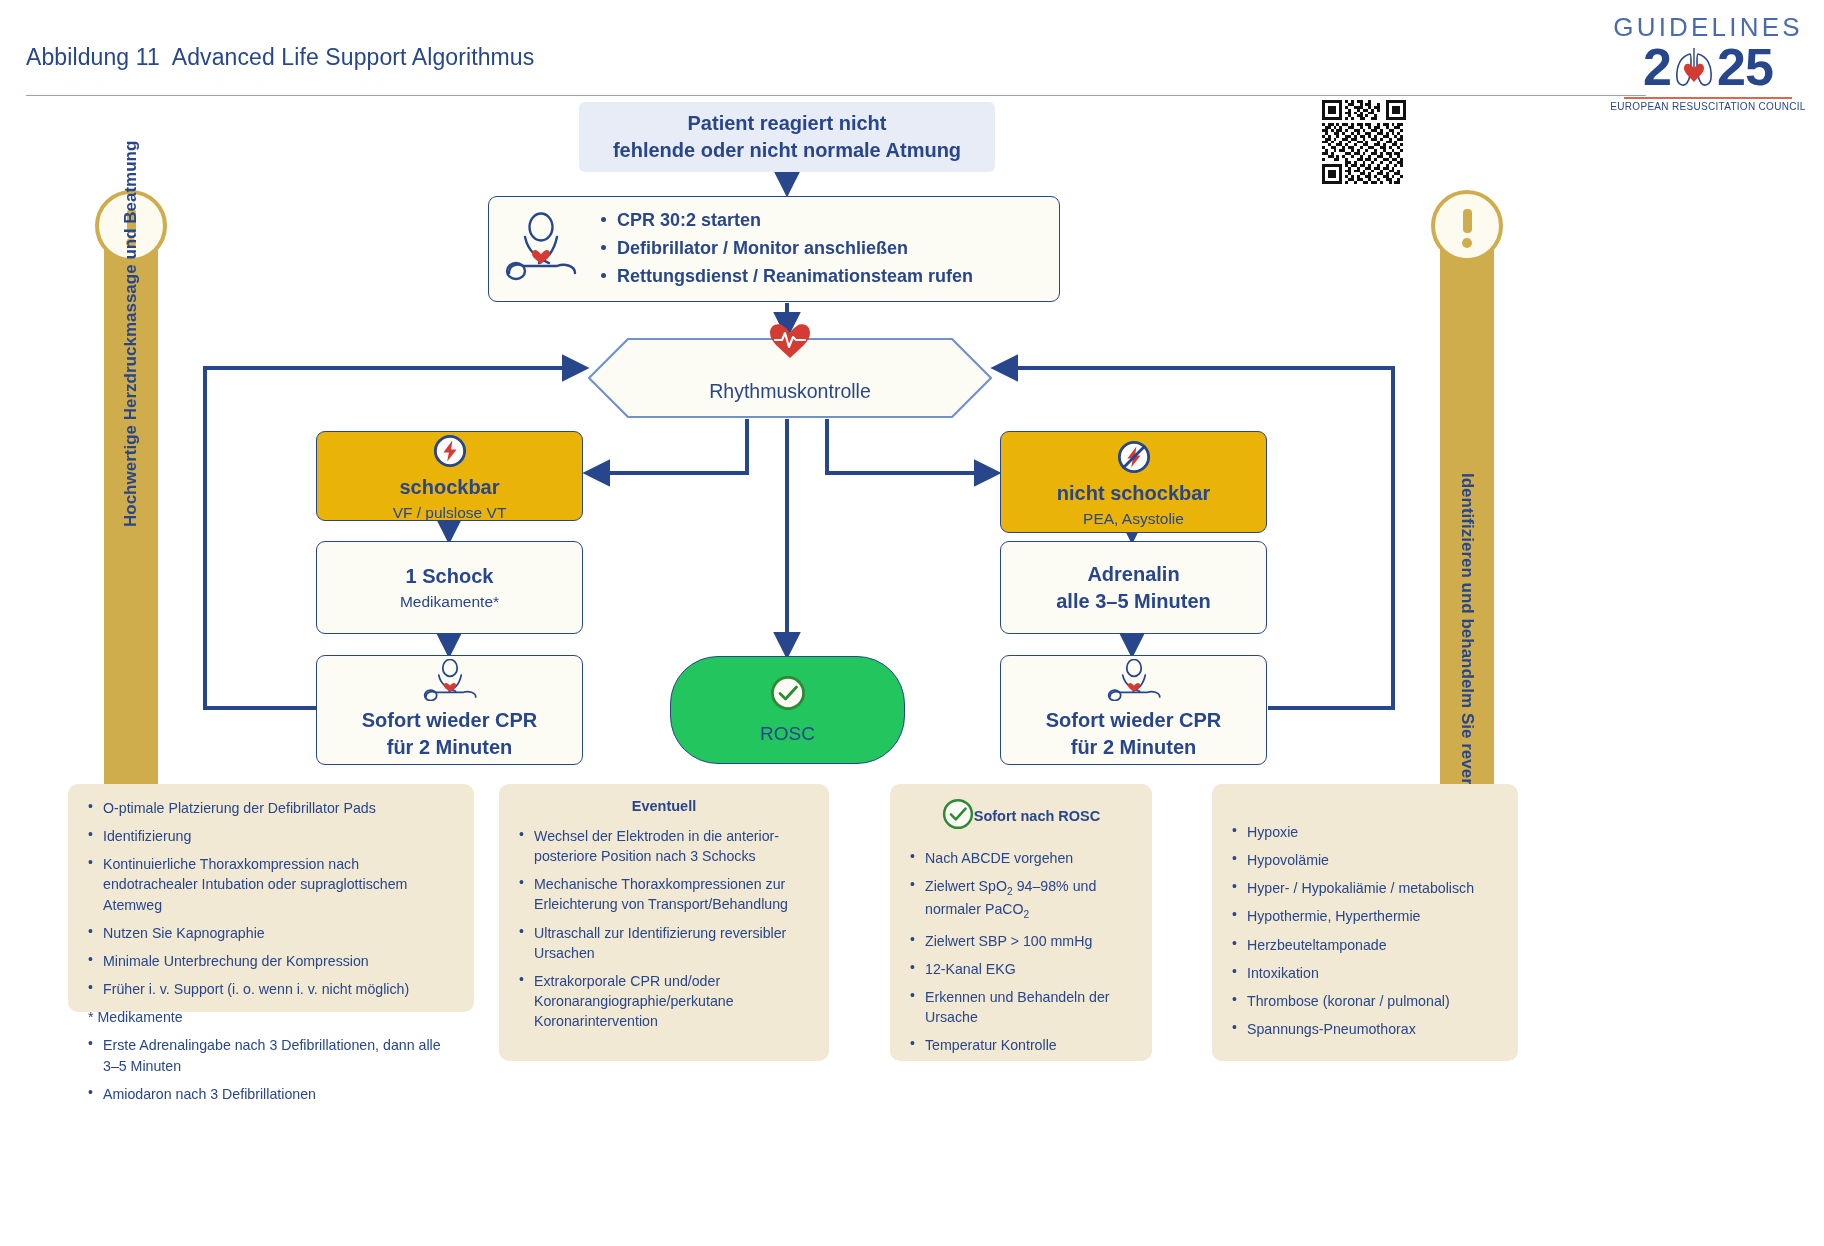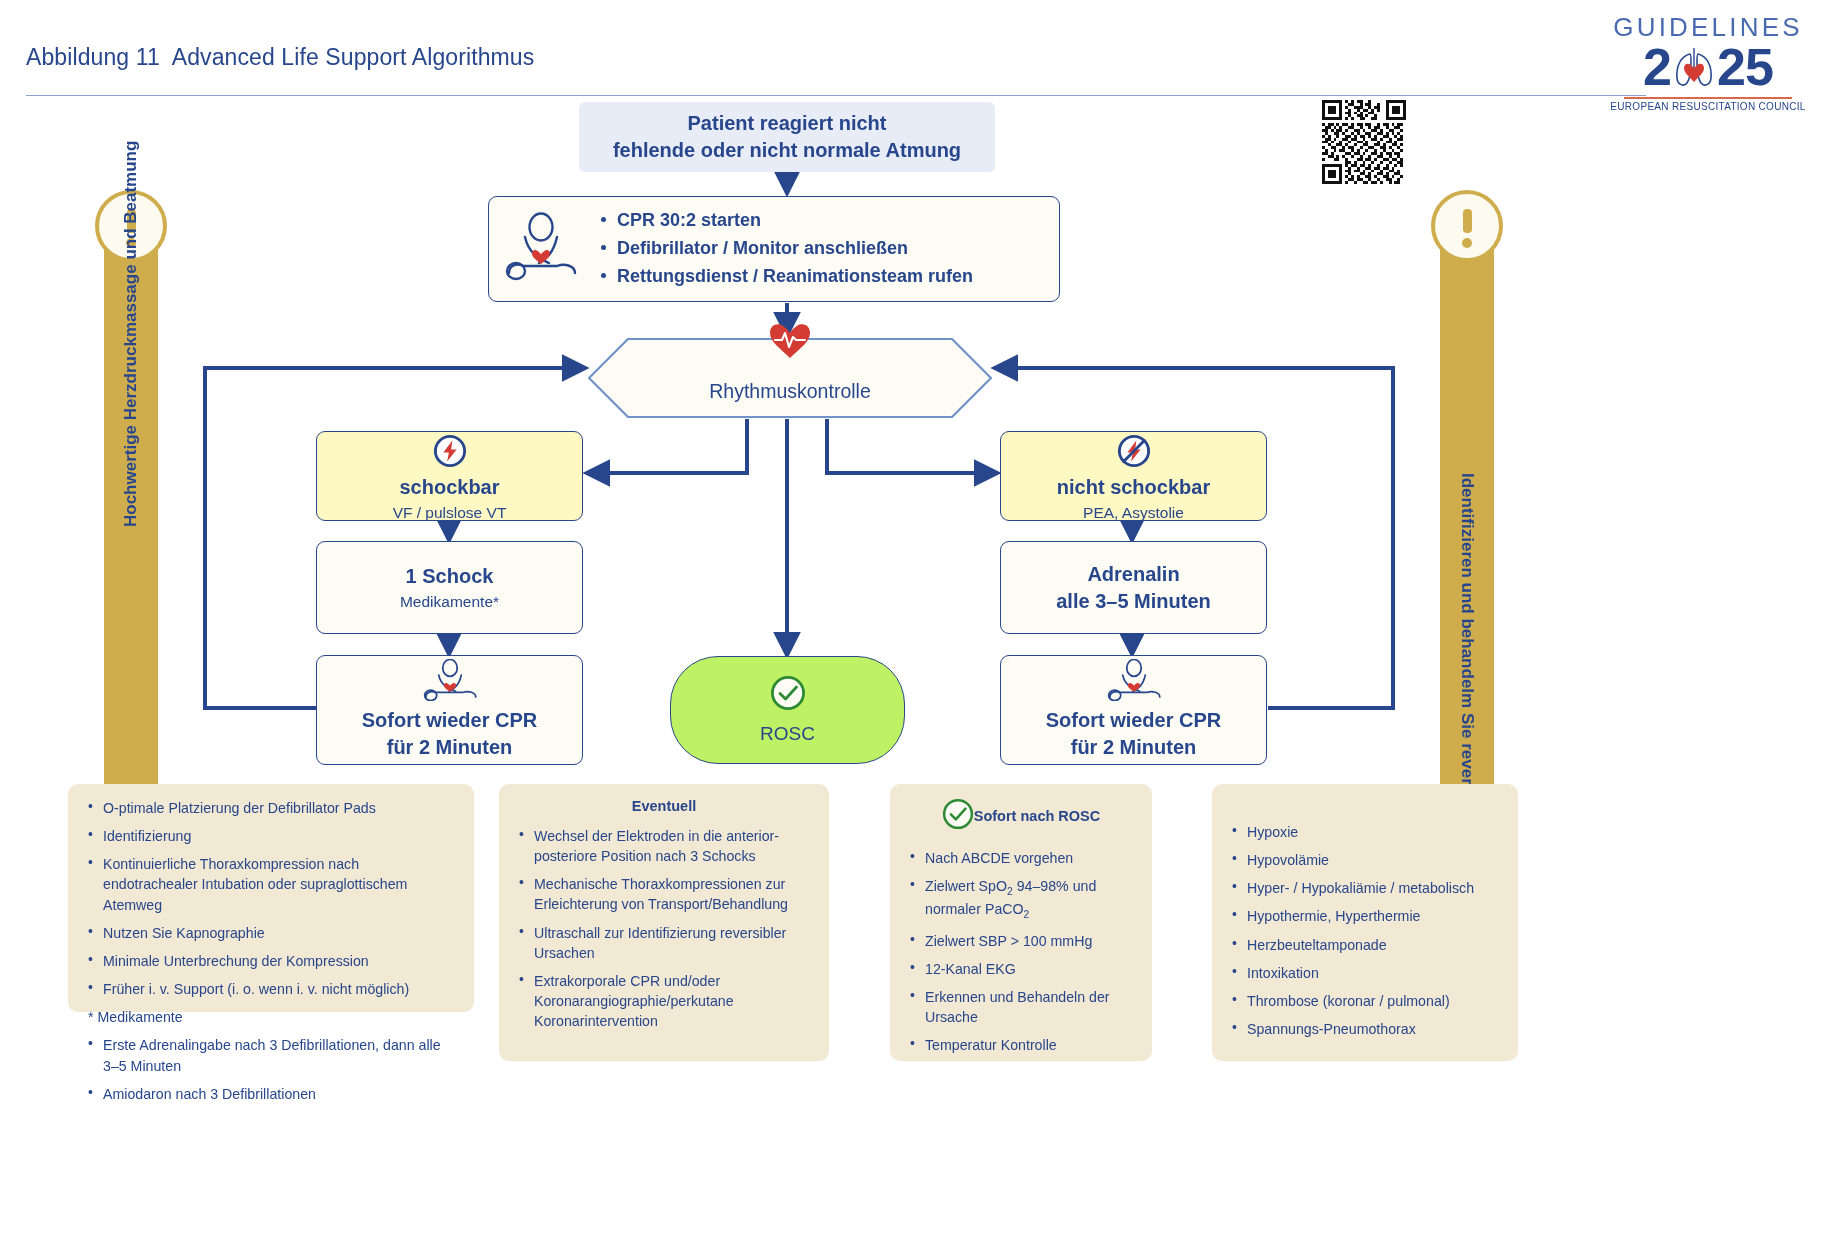--- a/index.html
+++ b/index.html
@@ -77,22 +77,22 @@
     white-space:nowrap;transform-origin:center;
   }
   
   .node{
     position:absolute;box-sizing:border-box;
     display:flex;flex-direction:column;align-items:center;justify-content:center;
     text-align:center;color:#27468c;
   }
   .n-lav{background:#e8ecf7;border-radius:6px;}
   .n-cream{background:#fdfcf4;border:1.6px solid #27468c;border-radius:9px;}
-  .n-lblue{background:#fef9c3;border:1.6px solid #27468c;border-radius:9px;}
-  .n-rosc{background:#bef264;border:1.6px solid #27468c;border-radius:48px;}
+  .n-lblue{background:#eab308;border:1.6px solid #27468c;border-radius:9px;}
+  .n-rosc{background:#22c55e;border:1.6px solid #27468c;border-radius:48px;}
   .node .t1{font-size:20px;font-weight:bold;line-height:1.35;}
   .node .t2{font-size:15.5px;font-weight:normal;line-height:1.3;margin-top:2px;}
   .node .t-rosc{font-size:19px;font-weight:normal;}
   
   #rhythm-hex{
     position:absolute;left:588px;top:338px;width:404px;height:80px;
   }
   #rhythm-hex .label{
     position:absolute;left:0;right:0;top:42px;text-align:center;
     font-size:19.5px;color:#27468c;
@@ -501,21 +501,21 @@
     <div style="margin-bottom:2px;">
       <svg viewBox="0 0 36 36" width="34" height="34">
         <circle cx="18" cy="18" r="15.5" fill="#ffffff" stroke="#27468c" stroke-width="3"></circle>
         <path d="M20.5 7 L11 19.5 L16.8 19.5 L15 29 L25 16.5 L19.2 16.5 Z" fill="#d43b33"></path>
       </svg>
     </div>
     <div class="t1">schockbar</div>
     <div class="t2">VF / pulslose VT</div>
   </div>
 
-  <div class="node n-lblue" style="left:1000px;top:431px;width:267px;height:90px;padding-top:6px;">
+  <div class="node n-lblue" style="left:1000px;top:431px;width:267px;height:102px;padding-top:6px;">
     <div style="margin-bottom:2px;">
       <svg viewBox="0 0 36 36" width="34" height="34">
         <circle cx="18" cy="18" r="15.5" fill="#ffffff" stroke="#27468c" stroke-width="3"></circle>
         <path d="M20.5 7 L11 19.5 L16.8 19.5 L15 29 L25 16.5 L19.2 16.5 Z" fill="#d43b33"></path>
         <line x1="7" y1="29" x2="29" y2="7" stroke="#27468c" stroke-width="3" stroke-linecap="round"></line>
       </svg>
     </div>
     <div class="t1">nicht schockbar</div>
     <div class="t2">PEA, Asystolie</div>
   </div>

